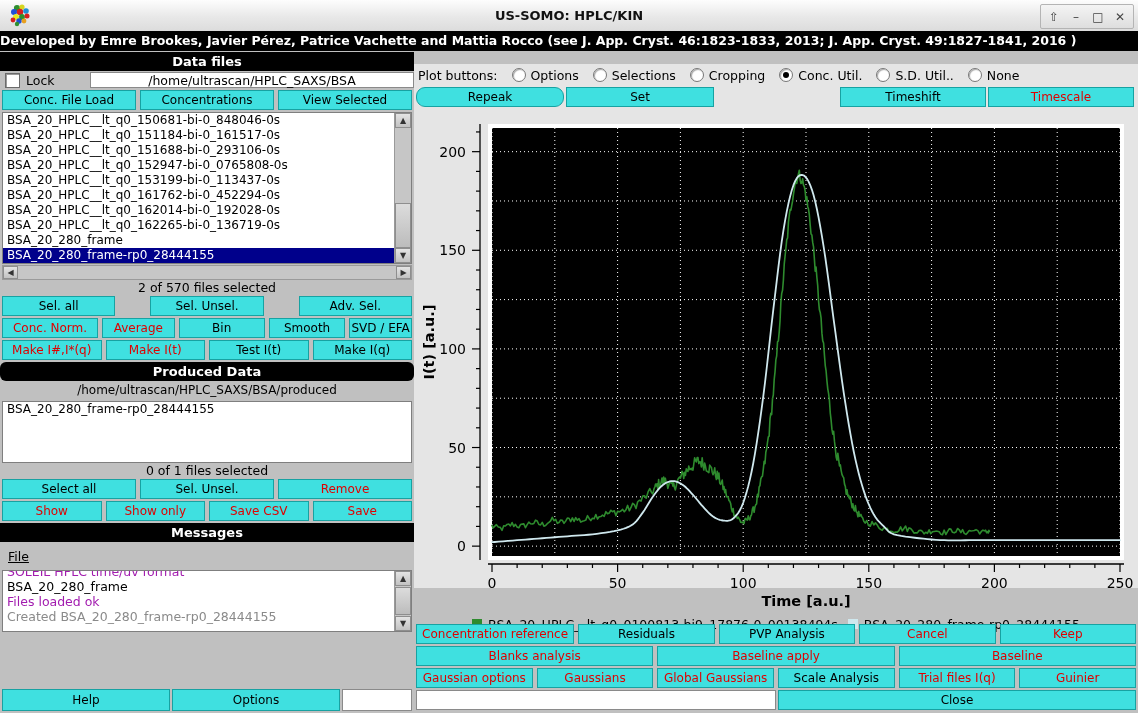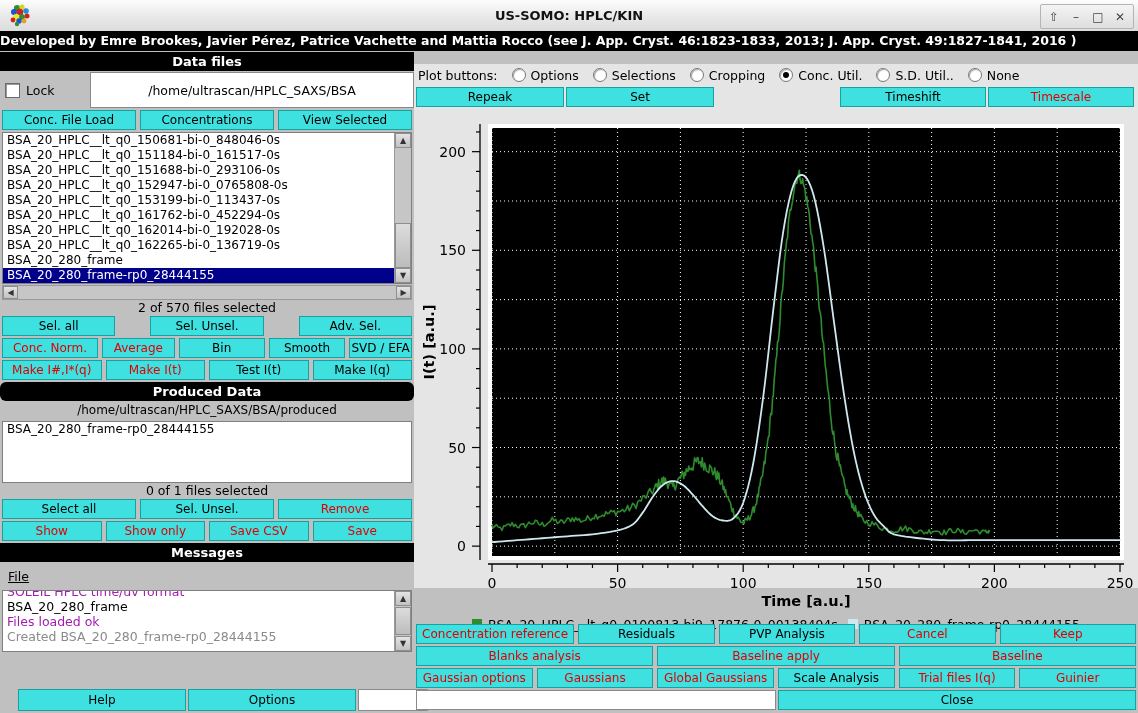--- a/index.html
+++ b/index.html
@@ -28,21 +28,21 @@
     display:flex;align-items:center;justify-content:center;cursor:pointer;
     box-sizing:border-box;height:20px;white-space:nowrap;overflow:hidden;}
   .btn.red{color:#e00000;}
   .row{display:flex;gap:2px;}
   .blackhdr{background:#000;color:#fff;font-weight:bold;text-align:center;font-size:13px;}
   .lbl{font-size:12px;text-align:center;}
 
   
   .left{position:absolute;left:0;top:52px;width:414px;height:661px;background:#c0c0c0;}
   .dfhdr{width:414px;height:19px;line-height:19px;}
-  .lockrow{display:flex;height:36px;margin-top:1px;}
+  .lockrow{display:flex;height:16px;margin-top:1px;}
   .lockbox{width:90px;background:#c0c0c0;display:flex;align-items:center;gap:6px;padding-left:5px;
      box-sizing:border-box;font-size:12.5px;}
   .chk{width:13px;height:13px;background:#fff;border:1px solid #6b6b6b;box-shadow:inset 1px 1px 0 #9a9a9a;}
   .pathfield{flex:1;background:#fff;border:1px solid #8a8a8a;box-sizing:border-box;
      display:flex;align-items:center;justify-content:center;font-size:12.5px;}
 
   .filelist{position:relative;margin:2px 2px 0 2px;height:152px;background:#fff;
      border:1px solid #7f7f7f;box-sizing:border-box;overflow:hidden;}
   .fl-items{position:absolute;left:0;top:0;right:17px;}
   .fl-item{height:15px;line-height:15px;padding-left:4px;font-size:12px;white-space:nowrap;overflow:hidden;}
@@ -88,21 +88,21 @@
   .legend{position:absolute;left:0;top:492px;width:716px;height:20px;display:flex;
      align-items:center;justify-content:center;gap:10px;font-size:12.5px;}
   .lgsw{width:10px;height:10px;display:inline-block;}
 
   .btmbtns{position:absolute;left:0;top:560px;width:724px;}
   .bb-row{display:flex;gap:2px;margin-bottom:2px;padding:0 2px;}
   .closerow{display:flex;gap:2px;padding:0 2px;}
   .closefield{flex:1;background:#fff;border:1px solid #8a8a8a;box-sizing:border-box;height:20px;}
 
   
-  .helprow{position:absolute;left:16px;top:637px;width:414px;display:flex;gap:2px;padding:0 2px;box-sizing:border-box;}
+  .helprow{position:absolute;left:0;top:637px;width:414px;display:flex;gap:2px;padding:0 2px;box-sizing:border-box;}
   .helpfield{flex:1;background:#fff;border:1px solid #8a8a8a;box-sizing:border-box;height:22px;}
 </style>
 </head>
 <body>
 
 <div class="app">
 
   <div class="titlebar">
     <svg class="tb-icon" viewBox="0 0 26 26">
       <circle cx="9" cy="5" r="3.1" fill="#2f8f2f"></circle>
@@ -270,21 +270,21 @@
             <span>S.D. Util..</span>
           </span>
           <span class="radio">
             <span class="rdot"></span>
             <span>None</span>
           </span>
         </span>
     </div>
 
     <div class="toprow">
-      <div class="btn" style="width:148px;">Repeak</div>
+      <div class="btn" style="width:148px;border-radius:9px;">Repeak</div>
       <div class="btn" style="width:148px;margin-left:2px;">Set</div>
       <div style="flex:1;"></div>
       <div class="btn" style="width:146px;">Timeshift</div>
       <div class="btn red" style="width:146px;margin-left:2px;margin-right:4px;">Timescale</div>
     </div>
 
     <div class="chartwrap">
       <svg class="chart-area" id="chart-svg" viewBox="0 0 716 486">
           <rect x="70" y="2" width="636" height="436" fill="#ffffff"></rect>
           <rect x="74" y="6" width="628" height="428" fill="#000000"></rect>

